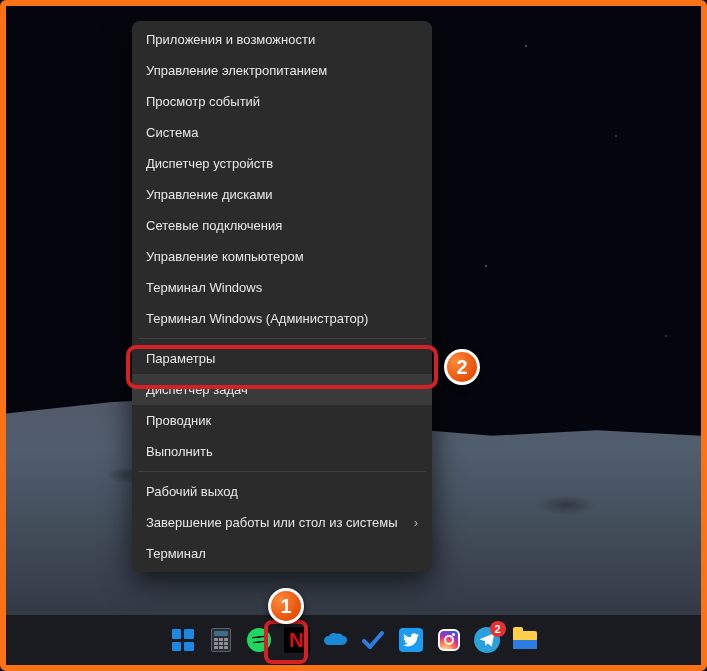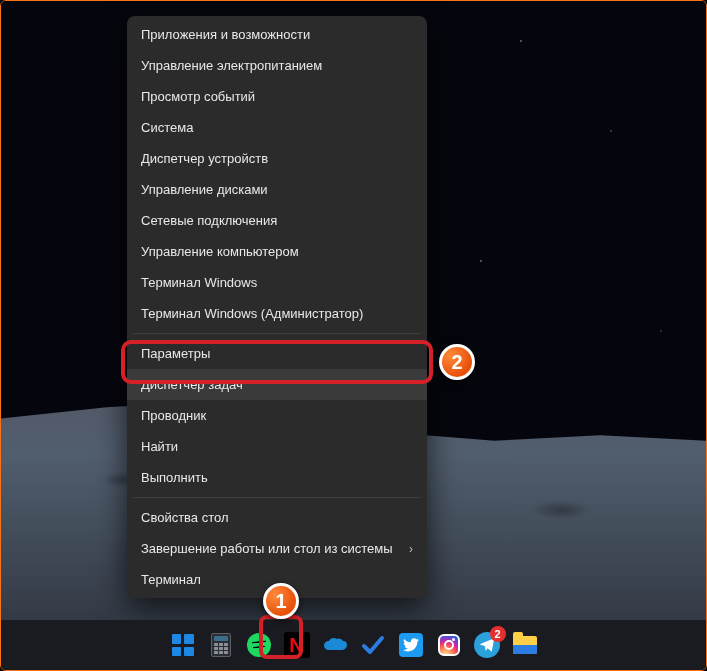--- a/index.html
+++ b/index.html
@@ -1,16 +1,16 @@
 <!DOCTYPE html>
 <html><head>
 <meta charset="utf-8">
 <style>
   html,body{margin:0;padding:0;width:707px;height:671px;overflow:hidden;font-family:"Segoe UI",Arial,sans-serif;background:#000;}
-  .frame{position:relative;width:707px;height:671px;box-sizing:border-box;border:1px solid #f97316;border-radius:6px;overflow:hidden;}
+  .frame{position:relative;width:707px;height:671px;box-sizing:border-box;border:6px solid #f97316;border-radius:6px;overflow:hidden;}
   .desktop{position:absolute;inset:0;background:#0a0a12;}
   
   .sky{position:absolute;left:0;right:0;top:0;bottom:130px;
        background:radial-gradient(1px 1px at 520px 40px,#fff,transparent),
                   radial-gradient(1px 1px at 610px 130px,#aaa,transparent),
                   radial-gradient(1px 1px at 480px 260px,#fff,transparent),
                   radial-gradient(1px 1px at 660px 330px,#888,transparent),
                   #05060d;}
   .ground{position:absolute;left:0;right:0;bottom:50px;height:280px;
           background:linear-gradient(180deg,#6b7483 0%,#545c6a 25%,#53606f 40%,#373d48 100%);
@@ -117,28 +117,25 @@
     <div class="menu-item">
         <span>Параметры</span>
       </div>
     <div class="menu-item hover">
         <span>Диспетчер задач</span>
       </div>
     <div class="menu-item">
         <span>Проводник</span>
       </div>
     <div class="menu-item">
-        <span>Найти</span>
-      </div>
-    <div class="menu-item">
         <span>Выполнить</span>
       </div>
     <div class="menu-sep"></div>
     <div class="menu-item">
-        <span>Свойства стол</span>
+        <span>Рабочий выход</span>
       </div>
     <div class="menu-item">
         <span>Завершение работы или стол из системы</span>
         <span class="arrow">›</span>
       </div>
     <div class="menu-item">
         <span>Терминал</span>
       </div>
   </div>
 

